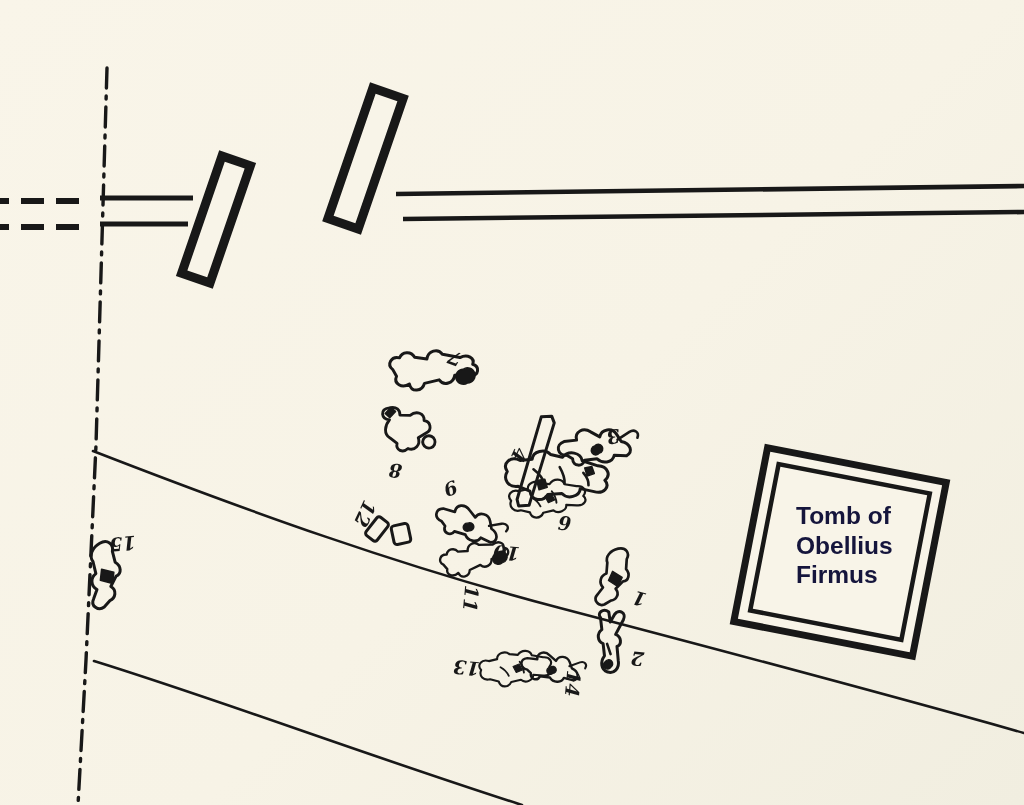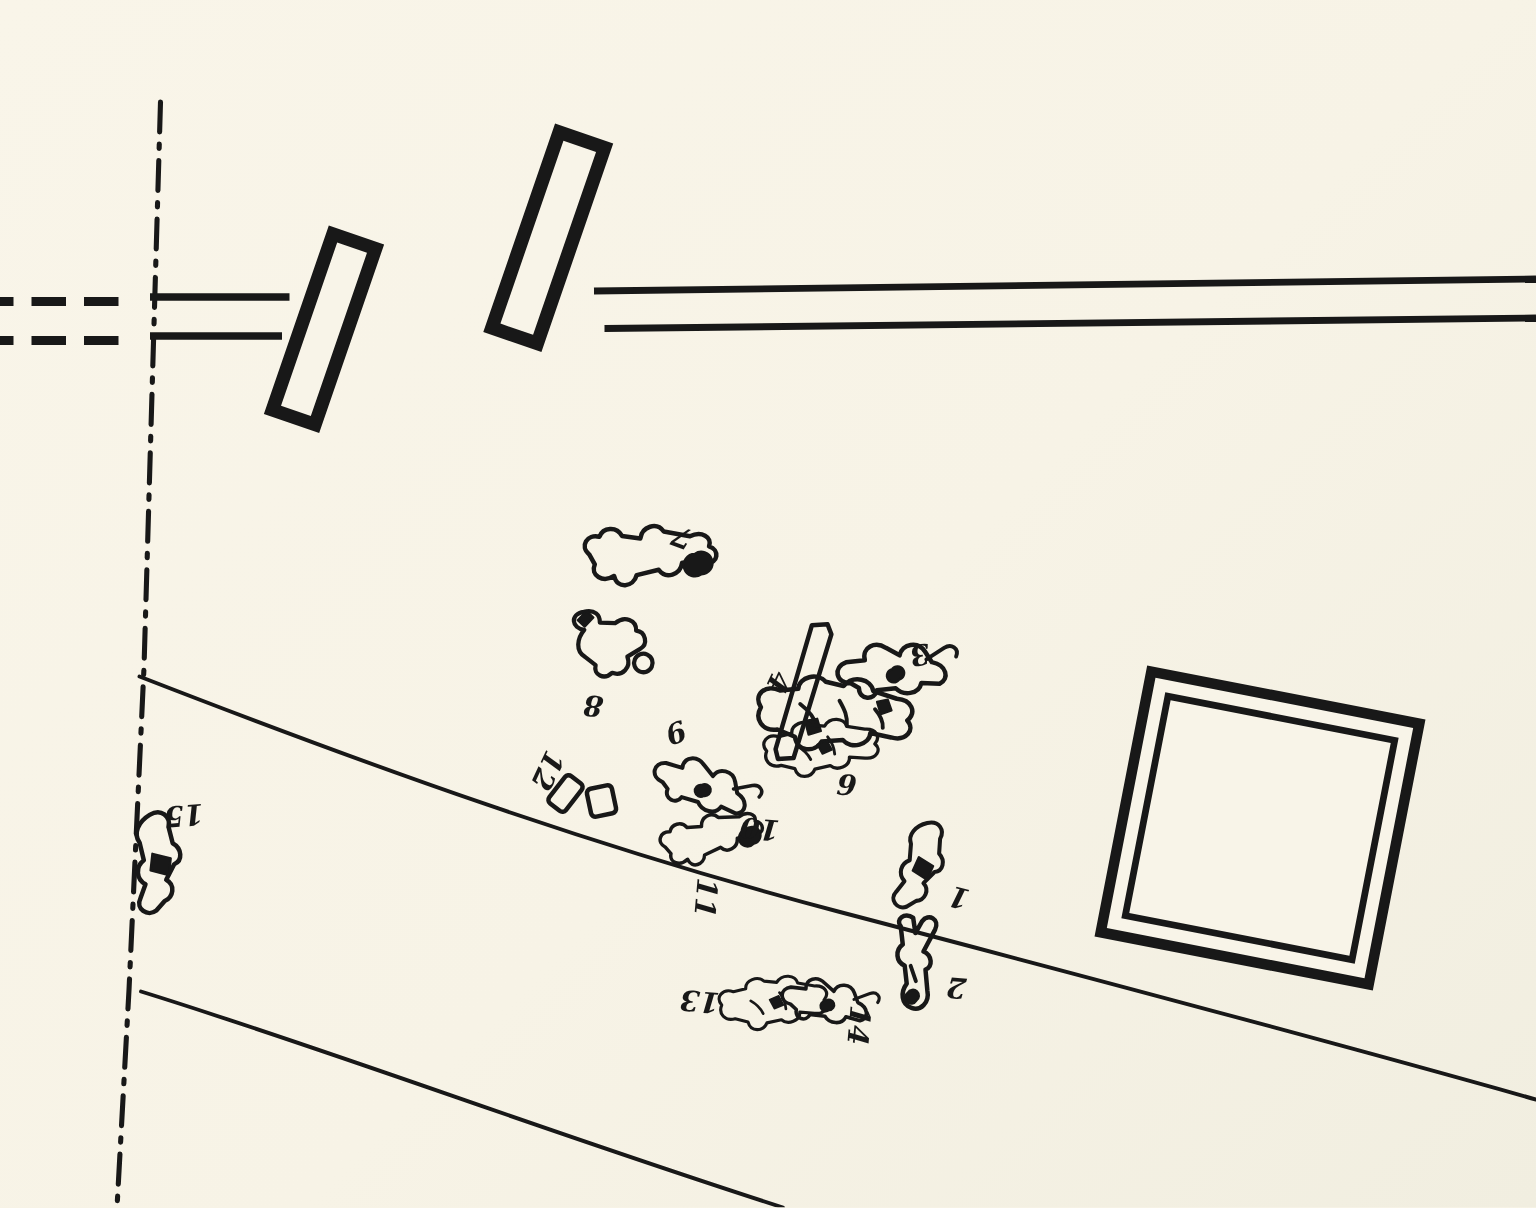--- a/index.html
+++ b/index.html
@@ -158,13 +158,16 @@
         <text class="num-label" transform="translate(564 530) rotate(5)">9</text>
         <text class="num-label" transform="translate(507 546) rotate(185)">10</text>
         <text class="num-label" transform="translate(464 598) rotate(95)">11</text>
         <text class="num-label" transform="translate(359 511) rotate(115)">12</text>
         <text class="num-label" transform="translate(467 661) rotate(185)">13</text>
         <text class="num-label" transform="translate(566 683) rotate(95)">14</text>
         <text class="num-label" transform="translate(122 537) rotate(175)">15</text>
       </g>
   </svg>
 
+  <div id="tomb-label">Tomb of
+Obellius
+Firmus</div>
 </div>
 
 </body></html>

